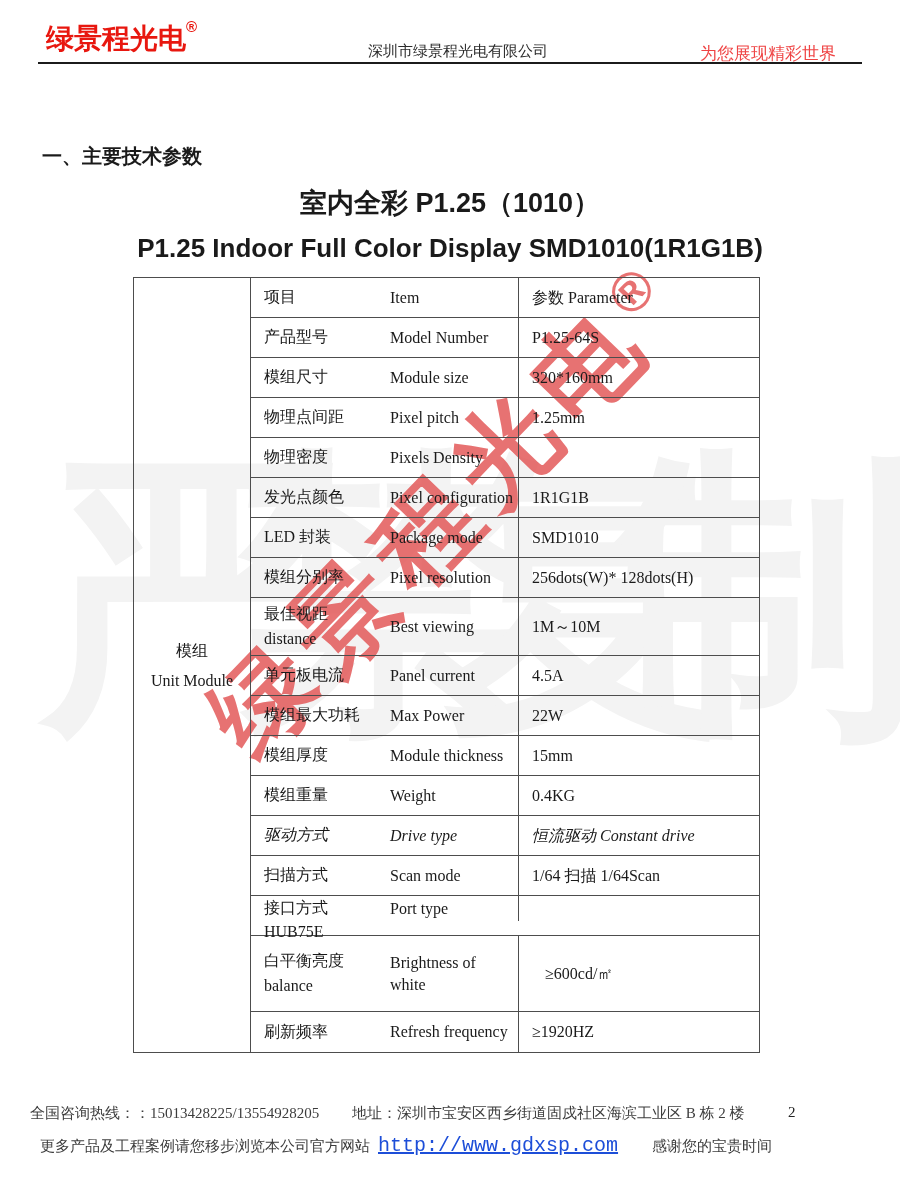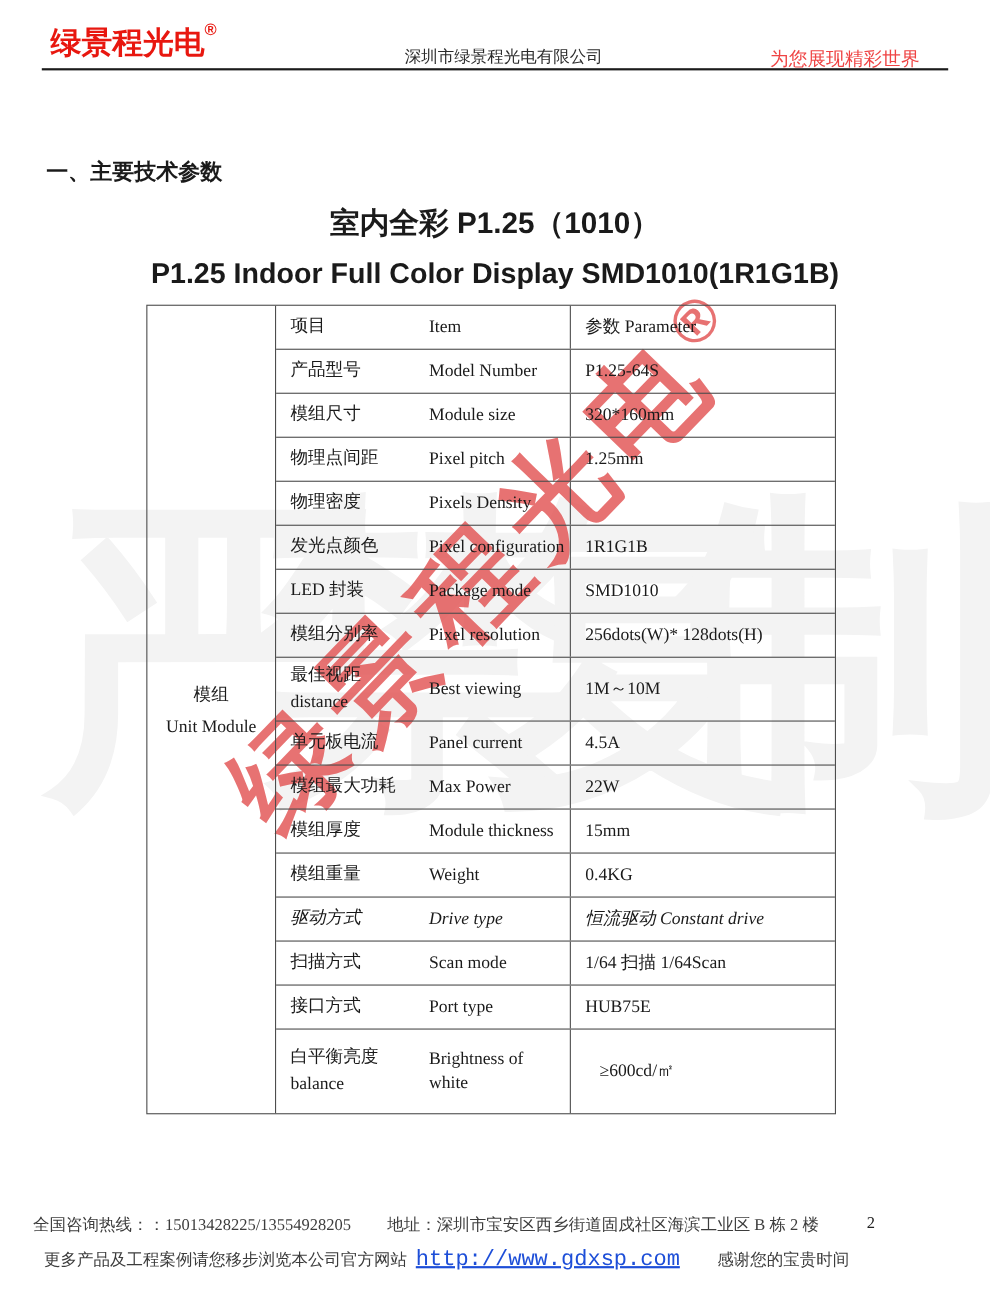--- a/index.html
+++ b/index.html
@@ -201,33 +201,40 @@
           </div>
           <div class="value-cell">恒流驱动 Constant drive</div>
         </div>
         <div class="spec-row" style="height: 40px;">
           <div class="label-cell">
             <span class="label-cn">扫描方式</span>
             <span class="label-en">Scan mode</span>
           </div>
           <div class="value-cell">1/64 扫描  1/64Scan</div>
         </div>
-        <div class="spec-row" style="height: 40px;">
+        <div class="spec-row" style="height: 40px; flex-direction: column;">
           <div class="label-cell">
             <span class="label-cn">接口方式</span>
             <span class="label-en">Port type</span>
           </div>
           <div class="value-cell">HUB75E</div>
         </div>
         <div class="spec-row" style="height: 76px; gap: 13px;">
           <div class="label-cell">
             <span class="label-cn">白平衡亮度 balance</span>
             <span class="label-en">Brightness of white</span>
           </div>
           <div class="value-cell">≥600cd/㎡</div>
+        </div>
+        <div class="spec-row" style="height: 40px;">
+          <div class="label-cell">
+            <span class="label-cn">刷新频率</span>
+            <span class="label-en">Refresh frequency</span>
+          </div>
+          <div class="value-cell">≥1920HZ</div>
         </div>
       </div>
   </div>
 
   <div class="footer-hotline">全国咨询热线：：15013428225/13554928205</div>
   <div class="footer-address">地址：深圳市宝安区西乡街道固戍社区海滨工业区 B 栋 2 楼</div>
   <div class="footer-page">2</div>
   <div class="footer-line2">
     <span>更多产品及工程案例请您移步浏览本公司官方网站</span>
     <a class="footer-url" href="#">http://www.gdxsp.com</a>

